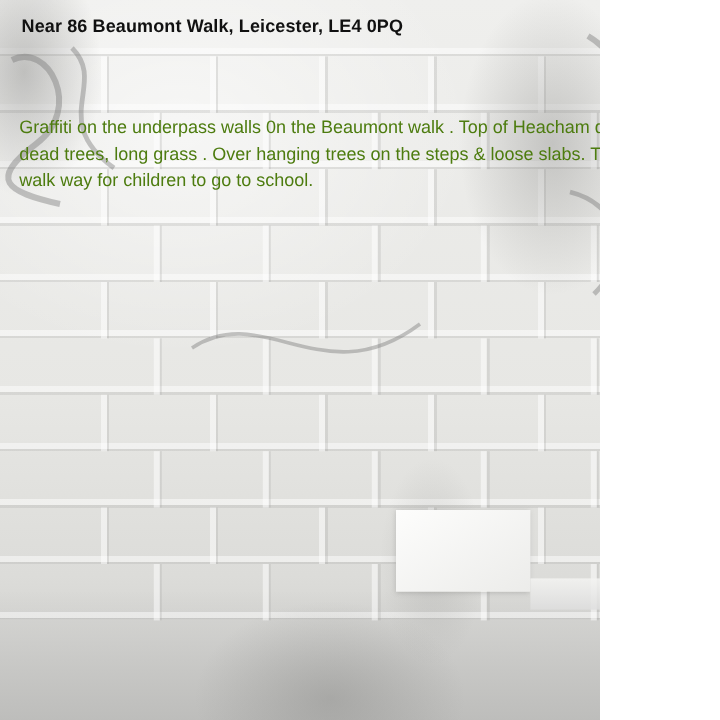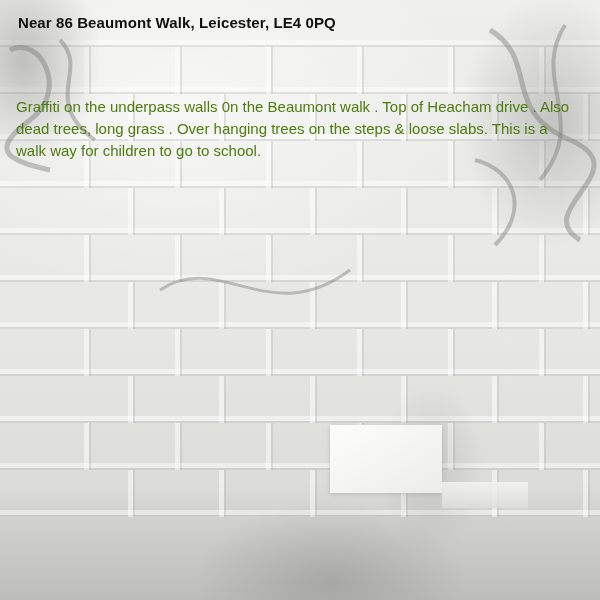--- a/index.html
+++ b/index.html
@@ -5,21 +5,21 @@
   html, body {
     margin: 0;
     padding: 0;
     background: #ffffff;
   }
   body {
     font-family: "Liberation Sans", sans-serif;
   }
   .report-card {
     position: relative;
-    width: 600px;
+    width: 500px;
     height: 600px;
     overflow: hidden;
     background: #e9e9e7;
   }
   
   .photo-layer {
     position: absolute;
     inset: 0;
     background:
       

